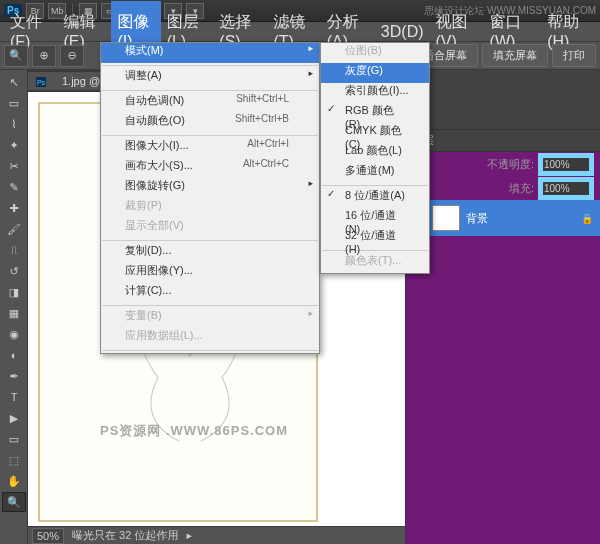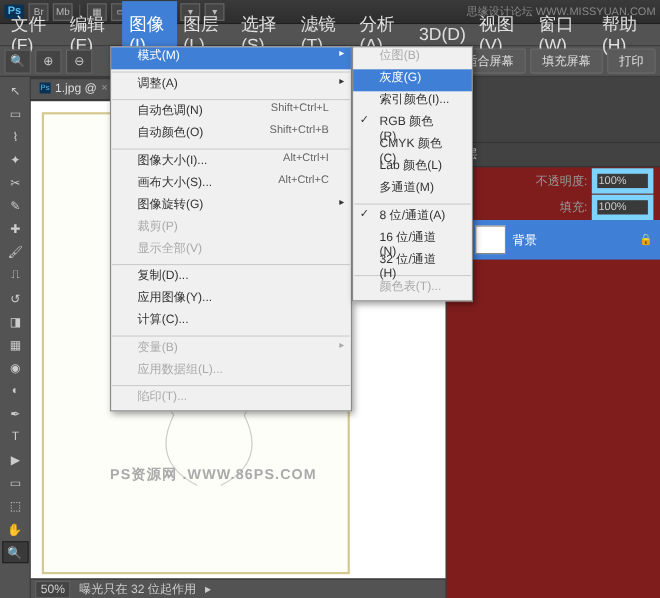--- a/index.html
+++ b/index.html
@@ -15,45 +15,45 @@
 .menubar .mi.active{background:#3f7fd6;color:#fff}
 .optionsbar{height:28px;background:#535353;display:flex;align-items:center;padding:0 4px;gap:4px;border-bottom:1px solid #3a3a3a}
 .optionsbar .tool-icon{width:24px;height:22px;background:#444;border:1px solid #666;display:flex;align-items:center;justify-content:center;color:#ccc}
 .optionsbar .ob-btn{padding:3px 10px;background:#5a5a5a;border:1px solid #6a6a6a;color:#e0e0e0;border-radius:2px;font-size:11px}
 .workspace{display:flex;height:calc(100% - 70px)}
 .toolbox{width:28px;background:#535353;border-right:1px solid #3a3a3a;display:flex;flex-direction:column;padding:2px;gap:1px}
 .toolbox .tool{width:24px;height:20px;display:flex;align-items:center;justify-content:center;color:#ccc;font-size:11px;position:relative}
 .toolbox .tool.sel{background:#3a3a3a;border:1px solid #222}
 .docarea{flex:1;background:#2b2b2b;position:relative}
 .doctab{height:22px;background:#3a3a3a;display:flex;align-items:center}
-.doctab .tab{background:#535353;padding:3px 8px;color:#ddd;font-size:10px;border-right:1px solid #222;display:flex;align-items:flex-start;gap:4px}
+.doctab .tab{background:#535353;padding:3px 8px;color:#ddd;font-size:10px;border-right:1px solid #222;display:flex;align-items:flex-end;gap:16px}
 .doctab .tab .close{color:#999;font-size:10px}
 .canvas{position:absolute;top:22px;left:0;right:0;bottom:18px;background:#fff;overflow:hidden}
 .canvas .paper{position:absolute;left:10px;top:10px;width:280px;height:420px;border:2px solid #d4c890;background:#fefef8}
 .canvas .art{position:absolute;left:40px;top:60px;width:220px;height:320px;opacity:0.5}
 .canvas .wm{position:absolute;left:60px;bottom:80px;color:#aaa;font-size:13px;font-weight:bold;letter-spacing:1px}
 .statusbar{position:absolute;bottom:0;left:0;right:0;height:18px;background:#535353;border-top:1px solid #3a3a3a;display:flex;align-items:center;padding:0 4px;color:#ccc;font-size:10px;gap:8px}
 .statusbar .sbz{border:1px solid #666;padding:1px 4px;background:#444}
-.panels{width:195px;background:#7f1d1d;border-left:1px solid #3a3a3a;display:flex;flex-direction:column}
+.panels{width:195px;background:#701a75;border-left:1px solid #3a3a3a;display:flex;flex-direction:column}
 .panel-header{height:22px;background:#424242;display:flex;align-items:center;padding:0 6px;color:#ccc;font-size:10px;border-bottom:1px solid #333;gap:8px}
 .panel-row{height:24px;display:flex;align-items:center;padding:0 6px;gap:4px;color:#999;font-size:10px}
 .panel-row input{width:56px;background:#3a3a3a;border:5px solid #7dd3fc;color:#ccc;font-size:10px;padding:1px}
 .layer{height:36px;background:#3f7fd6;display:flex;align-items:center;padding:0 6px;gap:6px;color:#fff;font-size:11px}
 .layer .eye{width:14px;height:14px;border:1px solid #fff;border-radius:2px}
 .layer .thumb{width:28px;height:26px;background:#fff;border:1px solid #888}
 .layer .lock{margin-left:auto;font-size:10px}
 .dropdown{position:absolute;background:#f0f0f0;border:1px solid #888;box-shadow:2px 2px 6px rgba(0,0,0,0.4);z-index:100}
 .dd-main{left:100px;top:42px;width:220px}
 .dd-sub{left:320px;top:42px;width:110px}
 .dd-item{height:20px;display:flex;align-items:flex-start;padding:0 20px 0 24px;color:#333;font-size:11px;position:relative}
 .dd-item.hi{background:#3f7fd6;color:#fff}
 .dd-item.dis{color:#aaa}
 .dd-item .arrow{position:absolute;right:6px;font-size:9px}
 .dd-item .check{position:absolute;left:6px;font-size:10px}
-.dd-item .shortcut{position:absolute;right:20px;color:#666;font-size:10px}
+.dd-item .shortcut{position:absolute;right:30px;color:#666;font-size:10px}
 .dd-sep{height:1px;background:#ccc;margin:2px 1px}
 </style>
 </head>
 <body>
 
 <div class="titlebar">
   <span class="ps">Ps</span>
   <span class="tb-btn">Br</span>
   <span class="tb-btn">Mb</span>
   <span class="sep"></span>
@@ -215,23 +215,20 @@
     </div>
   <div class="dd-sep"></div>
   <div class="dd-item dis">
       <span>变量(B)</span>
       <span class="arrow">▸</span>
     </div>
   <div class="dd-item dis">
       <span>应用数据组(L)...</span>
     </div>
   <div class="dd-sep"></div>
-  <div class="dd-item dis">
-      <span>陷印(T)...</span>
-    </div>
 </div>
 
 <div class="dropdown dd-sub">
   <div class="dd-item dis">
       <span>位图(B)</span>
     </div>
   <div class="dd-item hi">
       <span>灰度(G)</span>
     </div>
   <div class="dd-item">

